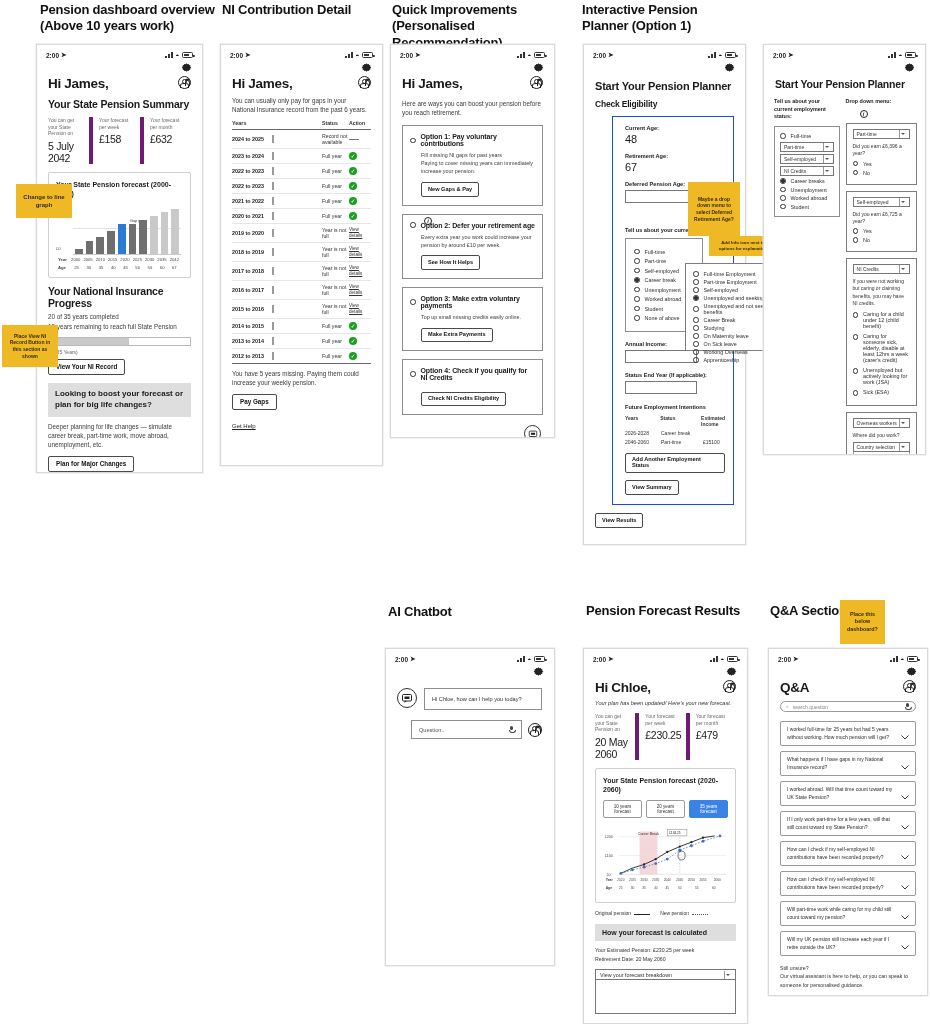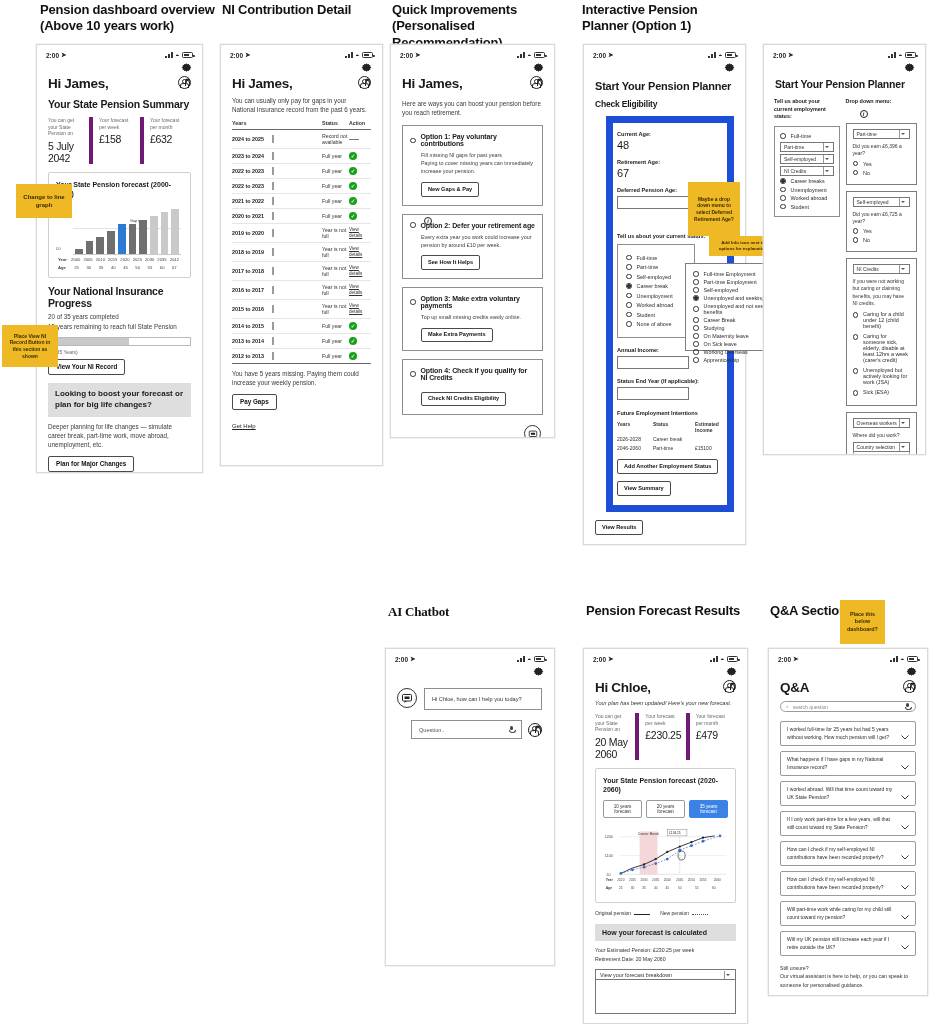--- a/index.html
+++ b/index.html
@@ -151,21 +151,21 @@
   .opt-head { display:flex; align-items:center; gap:5px; }
   .radio { width:5.5px;height:5.5px;border:1px solid #333;border-radius:50%; flex:none;}
   .radio.on { background:radial-gradient(#333 0 1.6px, #fff 1.6px); }
   .opt-t { font-size:7px; font-weight:700; letter-spacing:-0.1px;}
   .opt-p { font-size:5.4px; color:#3d3d3d; line-height:1.5; padding-left:11px; margin-top:4px;}
   .opt-btn { margin-top:6px; margin-left:11px; }
   .info-i { width:8px;height:8px;border:1px solid #222;border-radius:50%;
     display:inline-flex;align-items:center;justify-content:center;font-size:5.5px;font-weight:700;font-style:italic;}
 
   
-  .plan-box { margin: 7px 11px 0 22px; border:7px solid #1d4ed8; padding:8px 8px 9px 4px;}
+  .plan-box { margin: 7px 11px 0 28px; border:1px solid #1d4ed8; padding:8px 8px 9px 12px;}
   .fld-lbl { font-size:5.6px; font-weight:700; color:#222; }
   .fld-big { font-size:11px; font-weight:400; margin:2px 0 8px 0; }
   .inp { border:1px solid #777; height:13px; background:#fff; margin-top:3px; }
   .sub-lbl { font-size:5.6px; font-weight:700; margin-top:9px; }
   .radio-box { border:1px solid #8e8e8e; padding:6px 8px; margin-top:5px; }
   .rline { display:flex; align-items:center; gap:5px; margin:3.5px 0; font-size:5.4px; color:#2e2e2e;}
   .mini-tbl { margin-top:5px; }
   .mt-head { display:flex; font-size:5px; font-weight:700; color:#333; }
   .mt-row { display:flex; font-size:5px; color:#333; margin-top:3px;}
   .mt-c1{width:36px;} .mt-c2{width:42px;} .mt-c3{flex:1;}
@@ -248,21 +248,21 @@
     <path d="M688,209 L654,209" fill="none" stroke="#d42020" stroke-width="1.6" marker-end="url(#ar)"></path>
     <path d="M708,246 L692,246" fill="none" stroke="#d42020" stroke-width="1.6" marker-end="url(#ar)"></path>
     <path d="M672,306 L694,306" fill="none" stroke="#d42020" stroke-width="1.6" marker-end="url(#ar)"></path>
     <path d="M836,126 L848,126" fill="none" stroke="#222" stroke-width="1.4" marker-end="url(#ar)"></path>
   </svg>
 
   <div class="sec-title" style="left:40px; top:2px; width:185px;">Pension dashboard overview (Above 10 years work)</div>
   <div class="sec-title" style="left:222px; top:2px; width:160px;">NI Contribution Detail</div>
   <div class="sec-title" style="left:392px; top:2px; width:150px;">Quick Improvements (Personalised Recommendation)</div>
   <div class="sec-title" style="left:582px; top:2px; width:160px;">Interactive Pension Planner (Option 1)</div>
-  <div class="sec-title" style="left:388px; top:604px;font-family:Liberation Serif, serif;">AI Chatbot</div>
+  <div class="sec-title" style="left:388px; top:604px;">AI Chatbot</div>
   <div class="sec-title" style="left:586px; top:603px;">Pension Forecast Results</div>
   <div class="sec-title" style="left:770px; top:603px;">Q&amp;A Section</div>
 
   <div class="phone" style="left:36px; top:44px; width:167px; height:429px;">
     <div class="statusbar">
       <div class="sb-left">
           <span>2:00</span>
           <span>➤</span>
         </div>
       <div class="sb-right">

